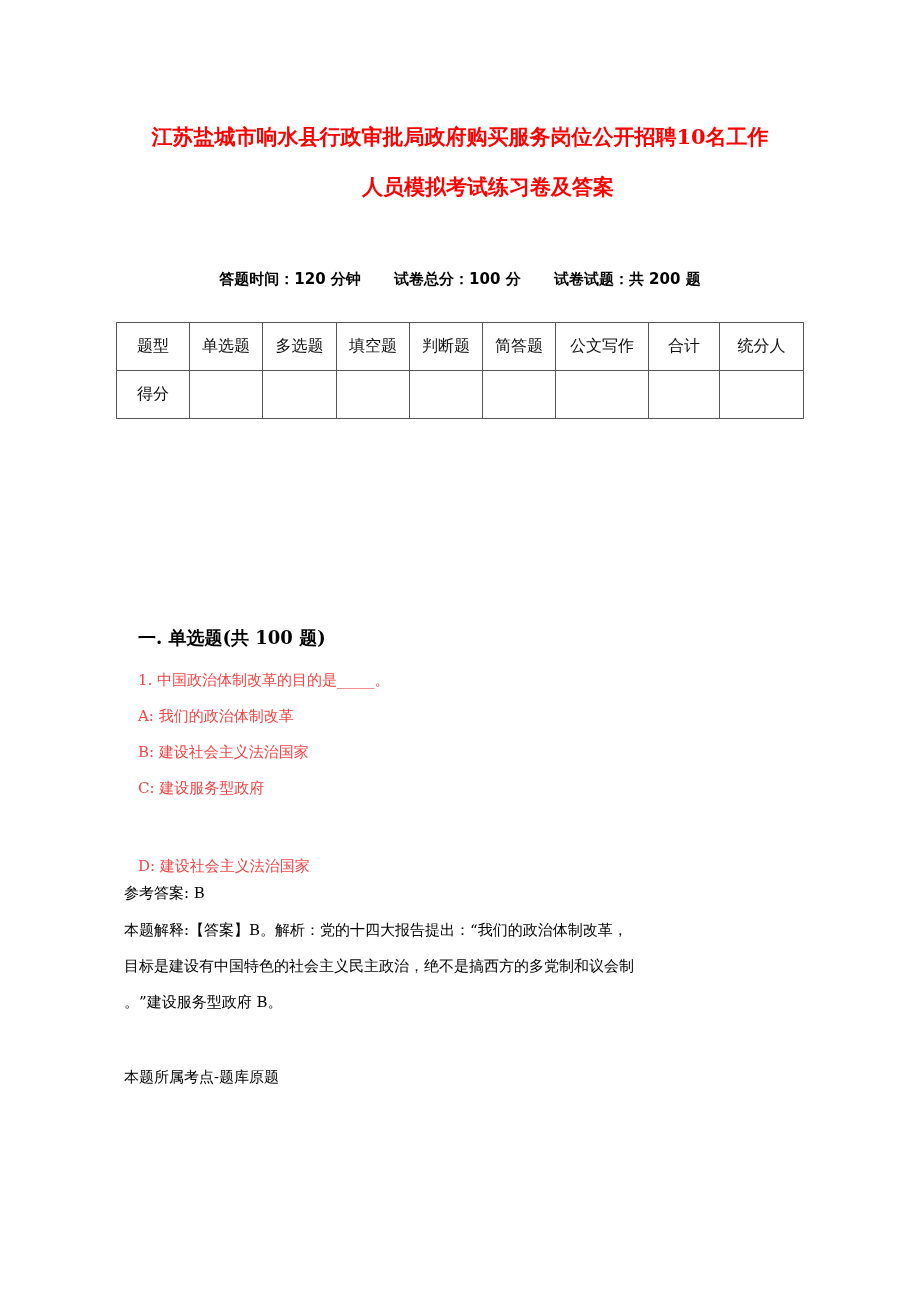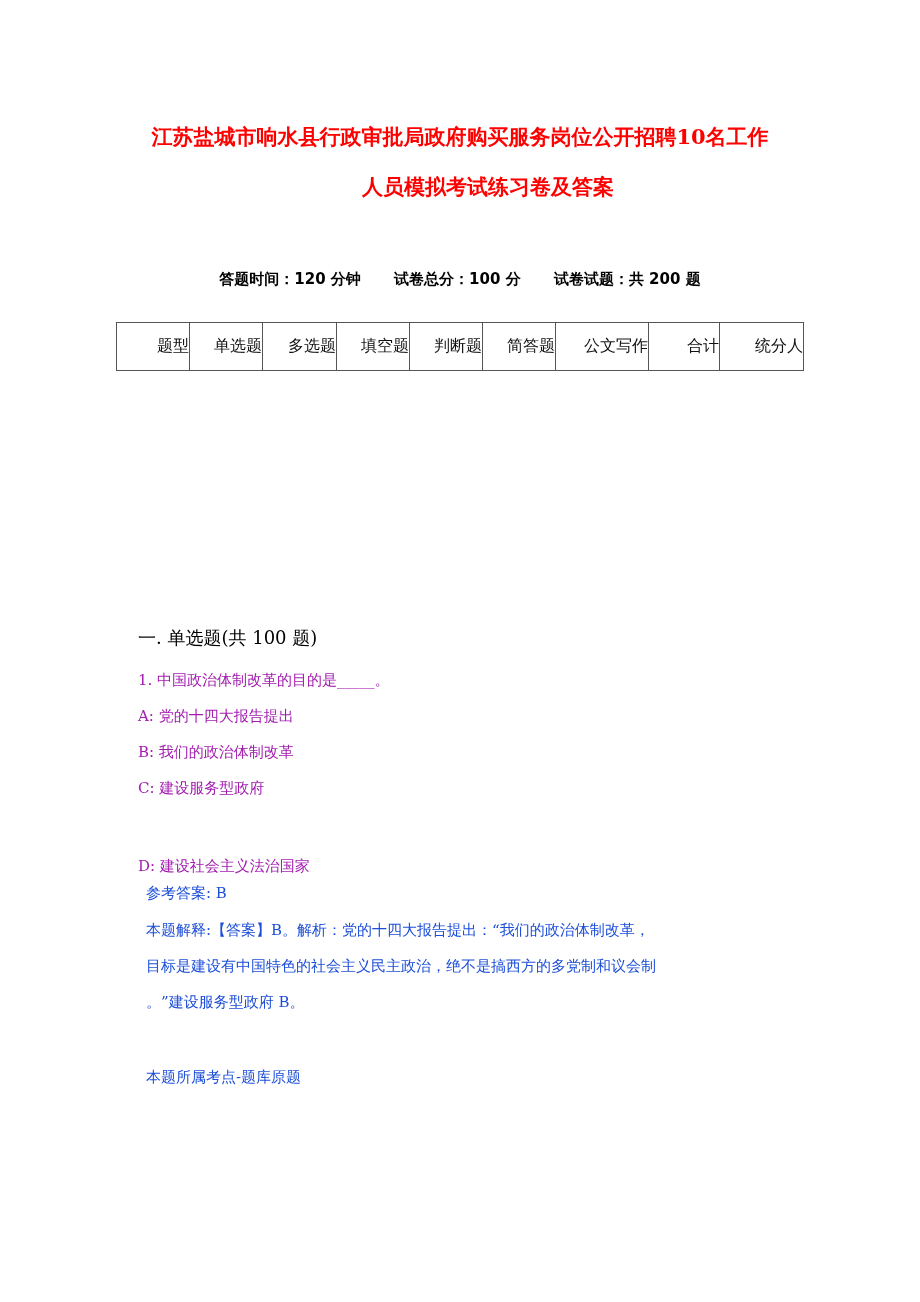--- a/index.html
+++ b/index.html
@@ -48,46 +48,46 @@
       top: 322px;
       left: 116px;
       border-collapse: collapse;
       font-family: "DejaVu Sans", "Liberation Sans", sans-serif;
       font-size: 16px;
     }
     table.score-table td {
       border: 1.5px solid #555555;
       height: 47px;
       padding: 0;
-      text-align: right;
+      text-align: center;
       vertical-align: middle;
       color: #111111;
       margin-top: 46px;
     }
     .section-heading {
       position: absolute;
       top: 626px;
       left: 138px;
       font-size: 18px;
-      font-weight: normal;
+      font-weight: bold;
       white-space: nowrap;
     }
     .q-line {
       position: absolute;
       left: 138px;
       font-size: 15px;
       white-space: nowrap;
-      color: #a21caf;
+      color: #ef4444;
     }
     .red-line {
       position: absolute;
-      left: 146px;
+      left: 124px;
       font-size: 15px;
       white-space: nowrap;
-      color: #1d4ed8;
+      color: #000000;
     }
   </style>
 </head>
 <body>
 
 <div id="title1" class="title-line">江苏盐城市响水县行政审批局政府购买服务岗位公开招聘10名工作</div>
 <div id="title2" class="title-line">人员模拟考试练习卷及答案</div>
 
 <div class="meta-line">
   <span class="meta-item">答题时间：120 分钟</span>
@@ -101,28 +101,39 @@
     <td style="width:72px">题型</td>
     <td style="width:72px">单选题</td>
     <td style="width:73px">多选题</td>
     <td style="width:72px">填空题</td>
     <td style="width:72px">判断题</td>
     <td style="width:72px">简答题</td>
     <td style="width:92px">公文写作</td>
     <td style="width:70px">合计</td>
     <td style="width:83px">统分人</td>
   </tr>
+  <tr>
+    <td>得分</td>
+    <td></td>
+    <td></td>
+    <td></td>
+    <td></td>
+    <td></td>
+    <td></td>
+    <td></td>
+    <td></td>
+  </tr>
 </tbody>
   </table>
 
 <div class="section-heading">一. 单选题(共 100 题)</div>
 
 <div class="q-line" style="top:671px">1. 中国政治体制改革的目的是_____。</div>
-<div class="q-line" style="top:707px">A:  党的十四大报告提出</div>
-<div class="q-line" style="top:743px">B:  我们的政治体制改革</div>
+<div class="q-line" style="top:707px">A:  我们的政治体制改革</div>
+<div class="q-line" style="top:743px">B:  建设社会主义法治国家</div>
 <div class="q-line" style="top:779px">C:  建设服务型政府</div>
 <div class="q-line" style="top:857px">D:  建设社会主义法治国家</div>
 
 <div class="red-line" style="top:884px">参考答案: B</div>
 <div class="red-line" style="top:921px">本题解释:【答案】B。解析：党的十四大报告提出：“我们的政治体制改革，</div>
 <div class="red-line" style="top:957px">目标是建设有中国特色的社会主义民主政治，绝不是搞西方的多党制和议会制</div>
 <div class="red-line" style="top:993px">。”建设服务型政府 B。</div>
 
 <div class="red-line" style="top:1068px">本题所属考点-题库原题</div>
 

